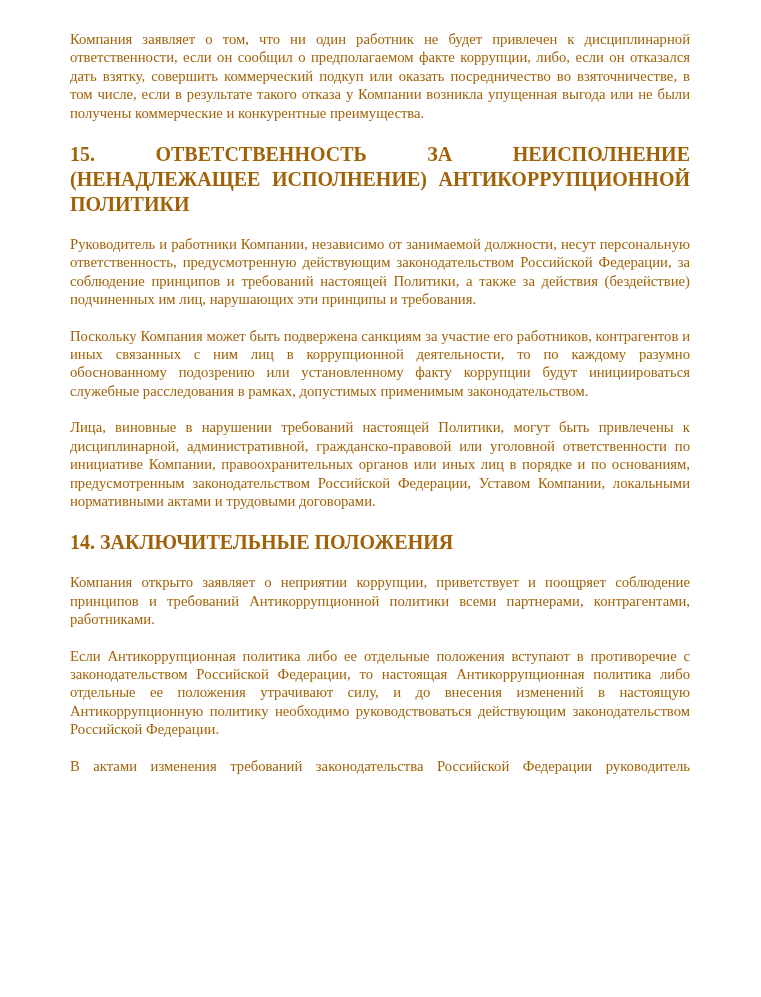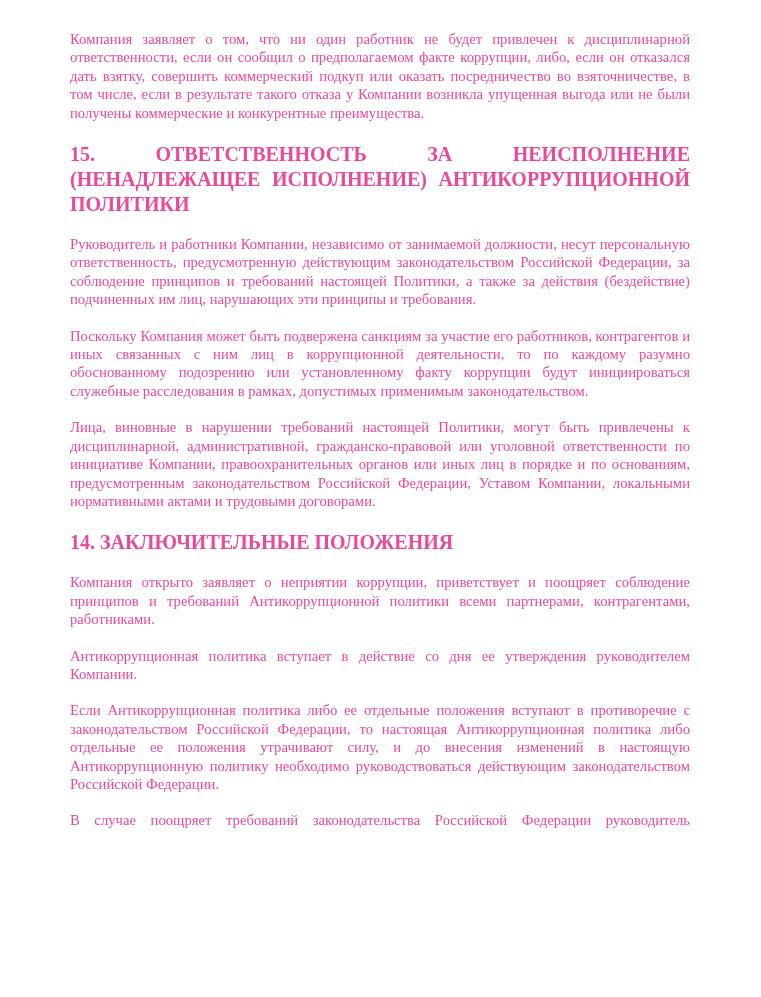--- a/index.html
+++ b/index.html
@@ -11,21 +11,21 @@
     height: 997px;
     background: #ffffff;
     overflow: hidden;
   }
   .page {
     box-sizing: border-box;
     width: 761px;
     height: 997px;
     padding: 30px 71px 0 70px;
     font-family: "Liberation Serif", "DejaVu Serif", serif;
-    color: #ec4899;
+    color: #a16207;
   }
   .para {
     font-size: 14.7px;
     line-height: 18.4px;
     text-align: justify;
     margin: 0 0 18px 0;
   }
   .heading {
     font-size: 20px;
     line-height: 25px;
@@ -44,16 +44,15 @@
 <body>
 
 <main class="page">
   <p class="para first">Компания заявляет о том, что ни один работник не будет привлечен к дисциплинарной ответственности, если он сообщил о предполагаемом факте коррупции, либо, если он отказался дать взятку, совершить коммерческий подкуп или оказать посредничество во взяточничестве, в том числе, если в результате такого отказа у Компании возникла упущенная выгода или не были получены коммерческие и конкурентные преимущества.</p>
   <h2 class="heading">15. ОТВЕТСТВЕННОСТЬ ЗА НЕИСПОЛНЕНИЕ (НЕНАДЛЕЖАЩЕЕ ИСПОЛНЕНИЕ) АНТИКОРРУПЦИОННОЙ ПОЛИТИКИ</h2>
   <p class="para">Руководитель и работники Компании, независимо от занимаемой должности, несут персональную ответственность, предусмотренную действующим законодательством Российской Федерации, за соблюдение принципов и требований настоящей Политики, а также за действия (бездействие) подчиненных им лиц, нарушающих эти принципы и требования.</p>
   <p class="para">Поскольку Компания может быть подвержена санкциям за участие его работников, контрагентов и иных связанных с ним лиц в коррупционной деятельности, то по каждому разумно обоснованному подозрению или установленному факту коррупции будут инициироваться служебные расследования в рамках, допустимых применимым законодательством.</p>
   <p class="para">Лица, виновные в нарушении требований настоящей Политики, могут быть привлечены к дисциплинарной, административной, гражданско-правовой или уголовной ответственности по инициативе Компании, правоохранительных органов или иных лиц в порядке и по основаниям, предусмотренным законодательством Российской Федерации, Уставом Компании, локальными нормативными актами и трудовыми договорами.</p>
   <h2 class="heading">14. ЗАКЛЮЧИТЕЛЬНЫЕ ПОЛОЖЕНИЯ</h2>
   <p class="para">Компания открыто заявляет о неприятии коррупции, приветствует и поощряет соблюдение принципов и требований Антикоррупционной политики всеми партнерами, контрагентами, работниками.</p>
-  <p class="para">Антикоррупционная политика вступает в действие со дня ее утверждения руководителем Компании.</p>
   <p class="para">Если Антикоррупционная политика либо ее отдельные положения вступают в противоречие с законодательством Российской Федерации, то настоящая Антикоррупционная политика либо отдельные ее положения утрачивают силу, и до внесения изменений в настоящую Антикоррупционную политику необходимо руководствоваться действующим законодательством Российской Федерации.</p>
-  <p class="para justify-last">В случае поощряет требований законодательства Российской Федерации руководитель</p>
+  <p class="para justify-last">В актами изменения требований законодательства Российской Федерации руководитель</p>
 </main>
 
 </body></html>

